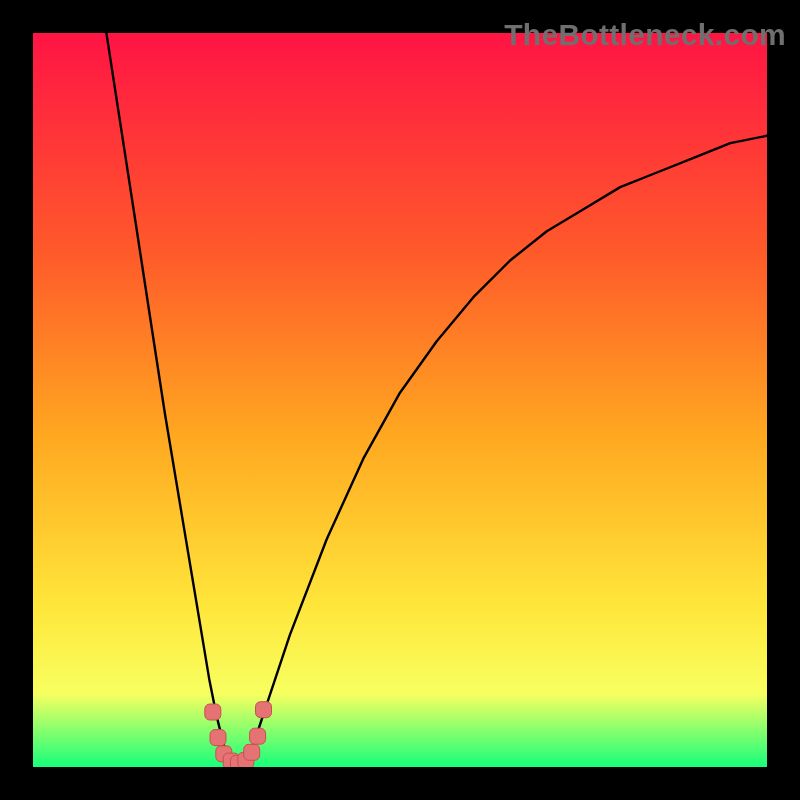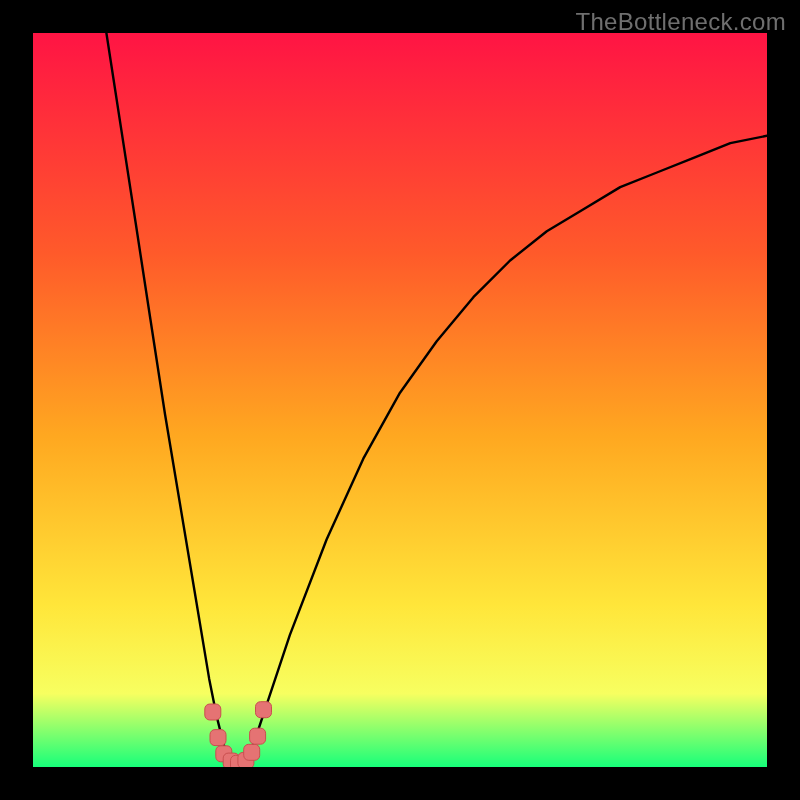--- a/index.html
+++ b/index.html
@@ -14,25 +14,25 @@
   .frame {
     position: absolute;
     left: 0;
     top: 0;
     width: 800px;
     height: 800px;
     background: #000;
   }
   .watermark {
     position: absolute;
-    top: 8px;
+    top: 18px;
     right: 14px;
     color: #6f6f6f;
-    font-size: 24px;
-    font-weight: 400;
+    font-size: 30px;
+    font-weight: 700;
     letter-spacing: 0.3px;
     z-index: 5;
   }
   .plot-area {
     position: absolute;
     left: 33px;
     top: 33px;
     width: 734px;
     height: 734px;
     overflow: hidden;

